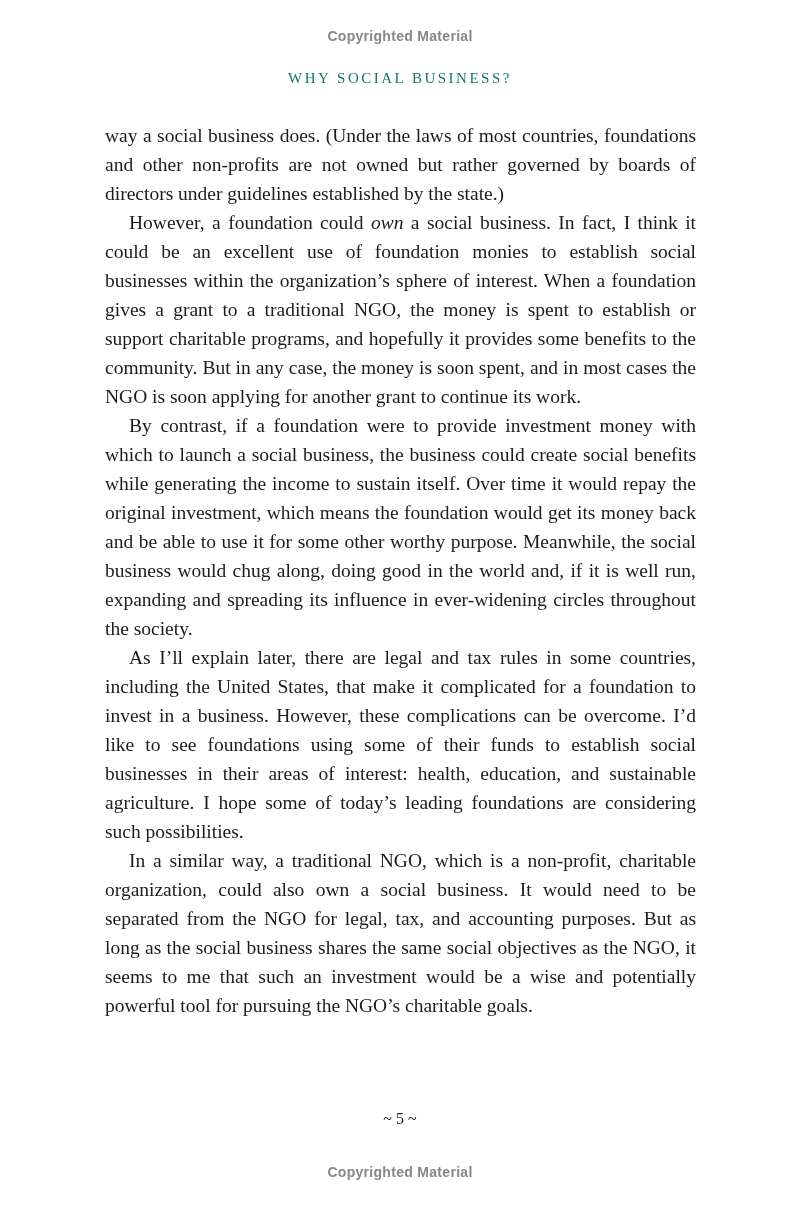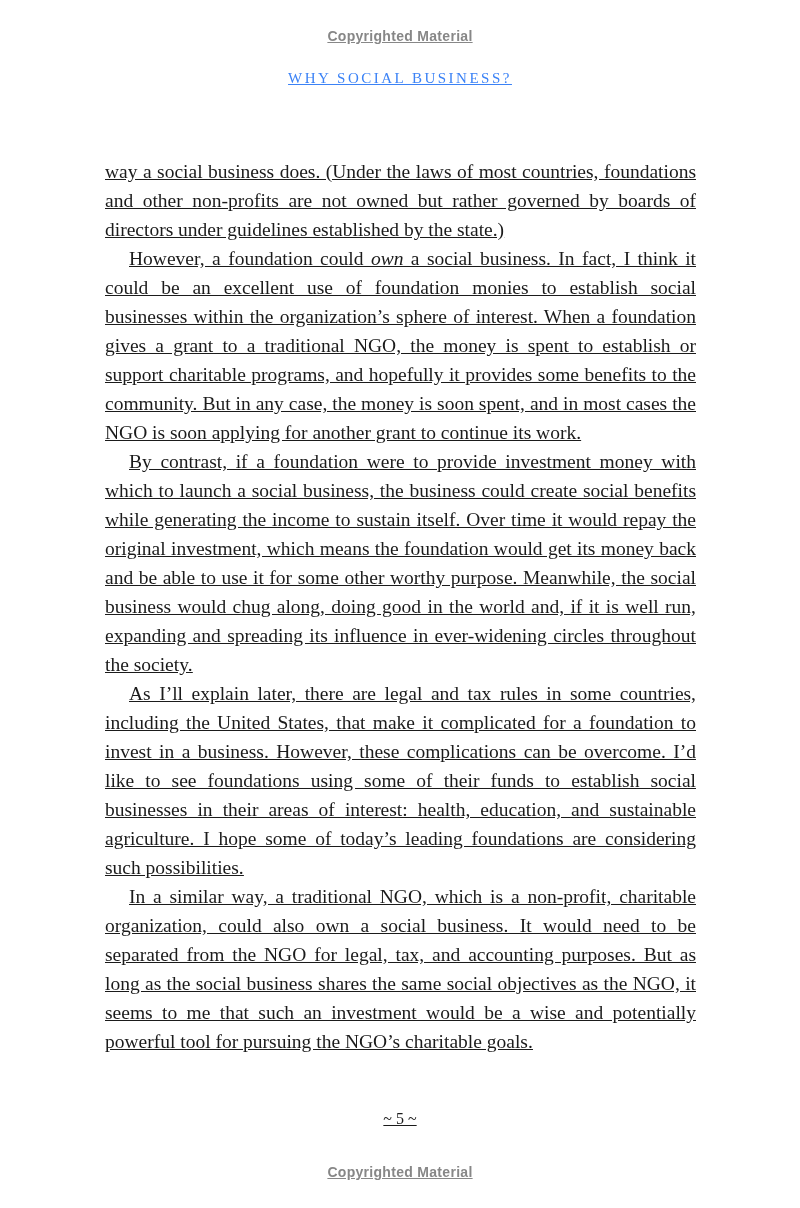--- a/index.html
+++ b/index.html
@@ -1,15 +1,15 @@
 <!DOCTYPE html>
 <html lang="en"><head>
 <meta charset="utf-8">
 <style>
-  * { margin: 0; padding: 0; box-sizing: border-box; text-decoration: underline; }
+  * { margin: 0; padding: 0; box-sizing: border-box; }
   html, body { background: #ffffff; }
   .page {
     position: relative;
     width: 800px;
     height: 1208px;
     background: #ffffff;
     font-family: "Liberation Serif", serif;
     overflow: hidden;
   }
   .copyright-top, .copyright-bottom {
@@ -27,35 +27,35 @@
   .copyright-bottom { top: 1164px; }
   .chapter-header {
     position: absolute;
     top: 70px;
     left: 0;
     width: 100%;
     text-align: center;
     font-family: "Liberation Serif", serif;
     font-size: 15px;
     letter-spacing: 2.5px;
-    color: #3b82f6;
+    color: #0f766e;
   }
   .body-text {
     position: absolute;
     top: 121px;
     left: 105px;
     width: 591px;
     font-size: 19.5px;
     line-height: 29px;
     color: #1b1b1b;
     text-align: justify;
     hyphens: auto;
   }
   .body-text p { margin: 0; text-indent: 24px; }
-  .body-text p.noindent { text-indent: 0; margin-top: 36px; }
+  .body-text p.noindent { text-indent: 0; }
   .body-text em { font-style: italic; margin-top: 16px; }
   .page-number {
     position: absolute;
     top: 1110px;
     left: 0;
     width: 100%;
     text-align: center;
     font-family: "Liberation Serif", serif;
     font-size: 16px;
     color: #1b1b1b;

